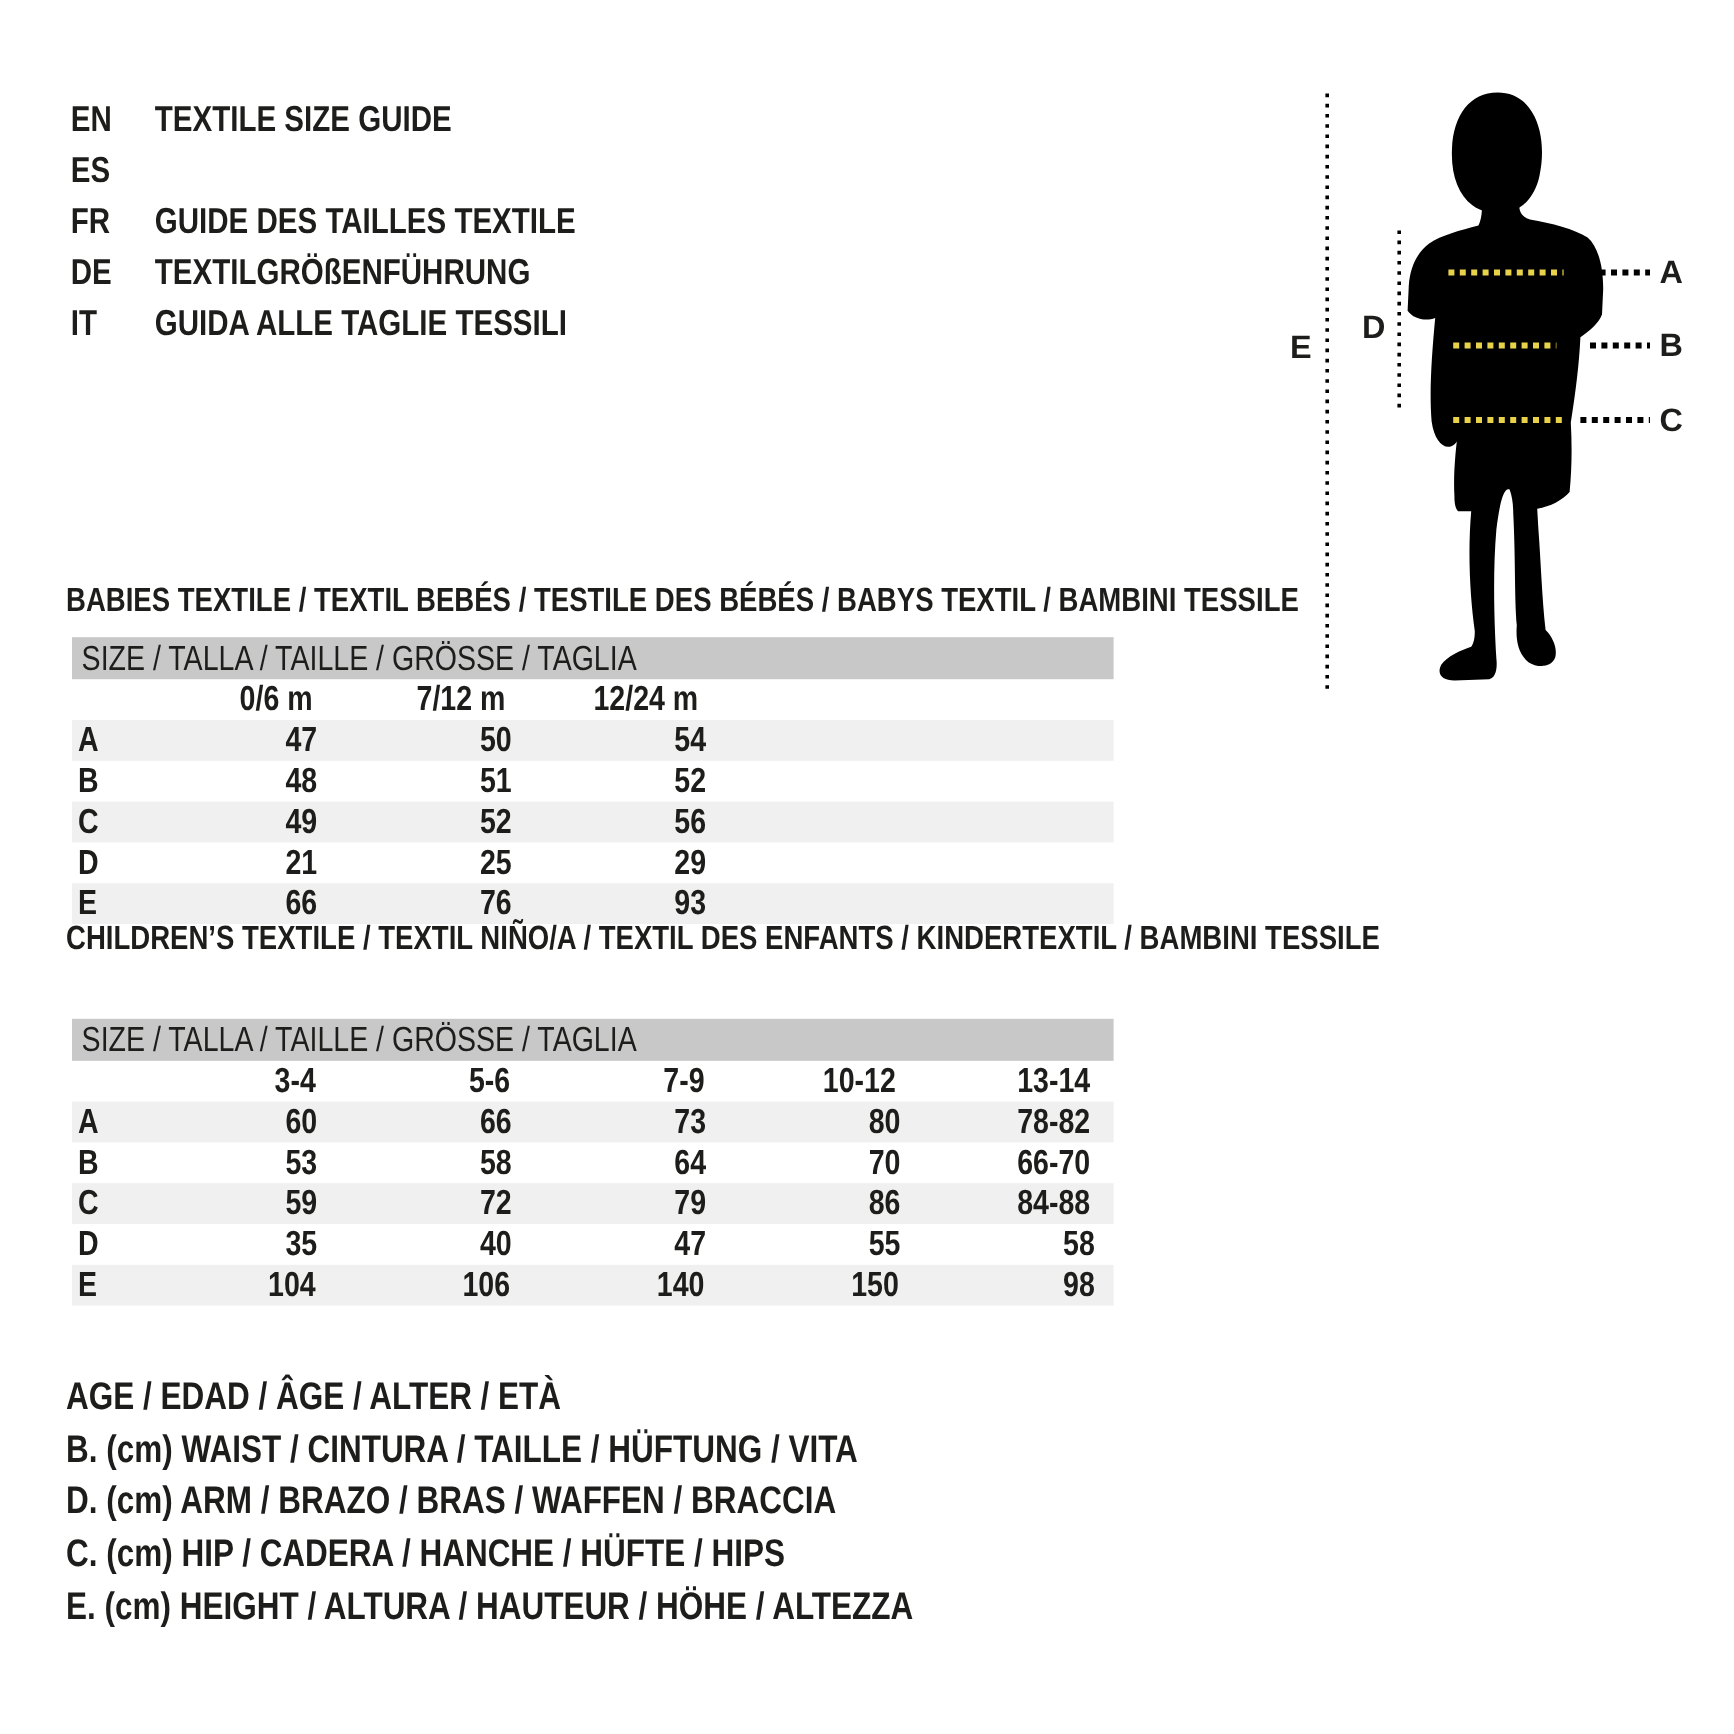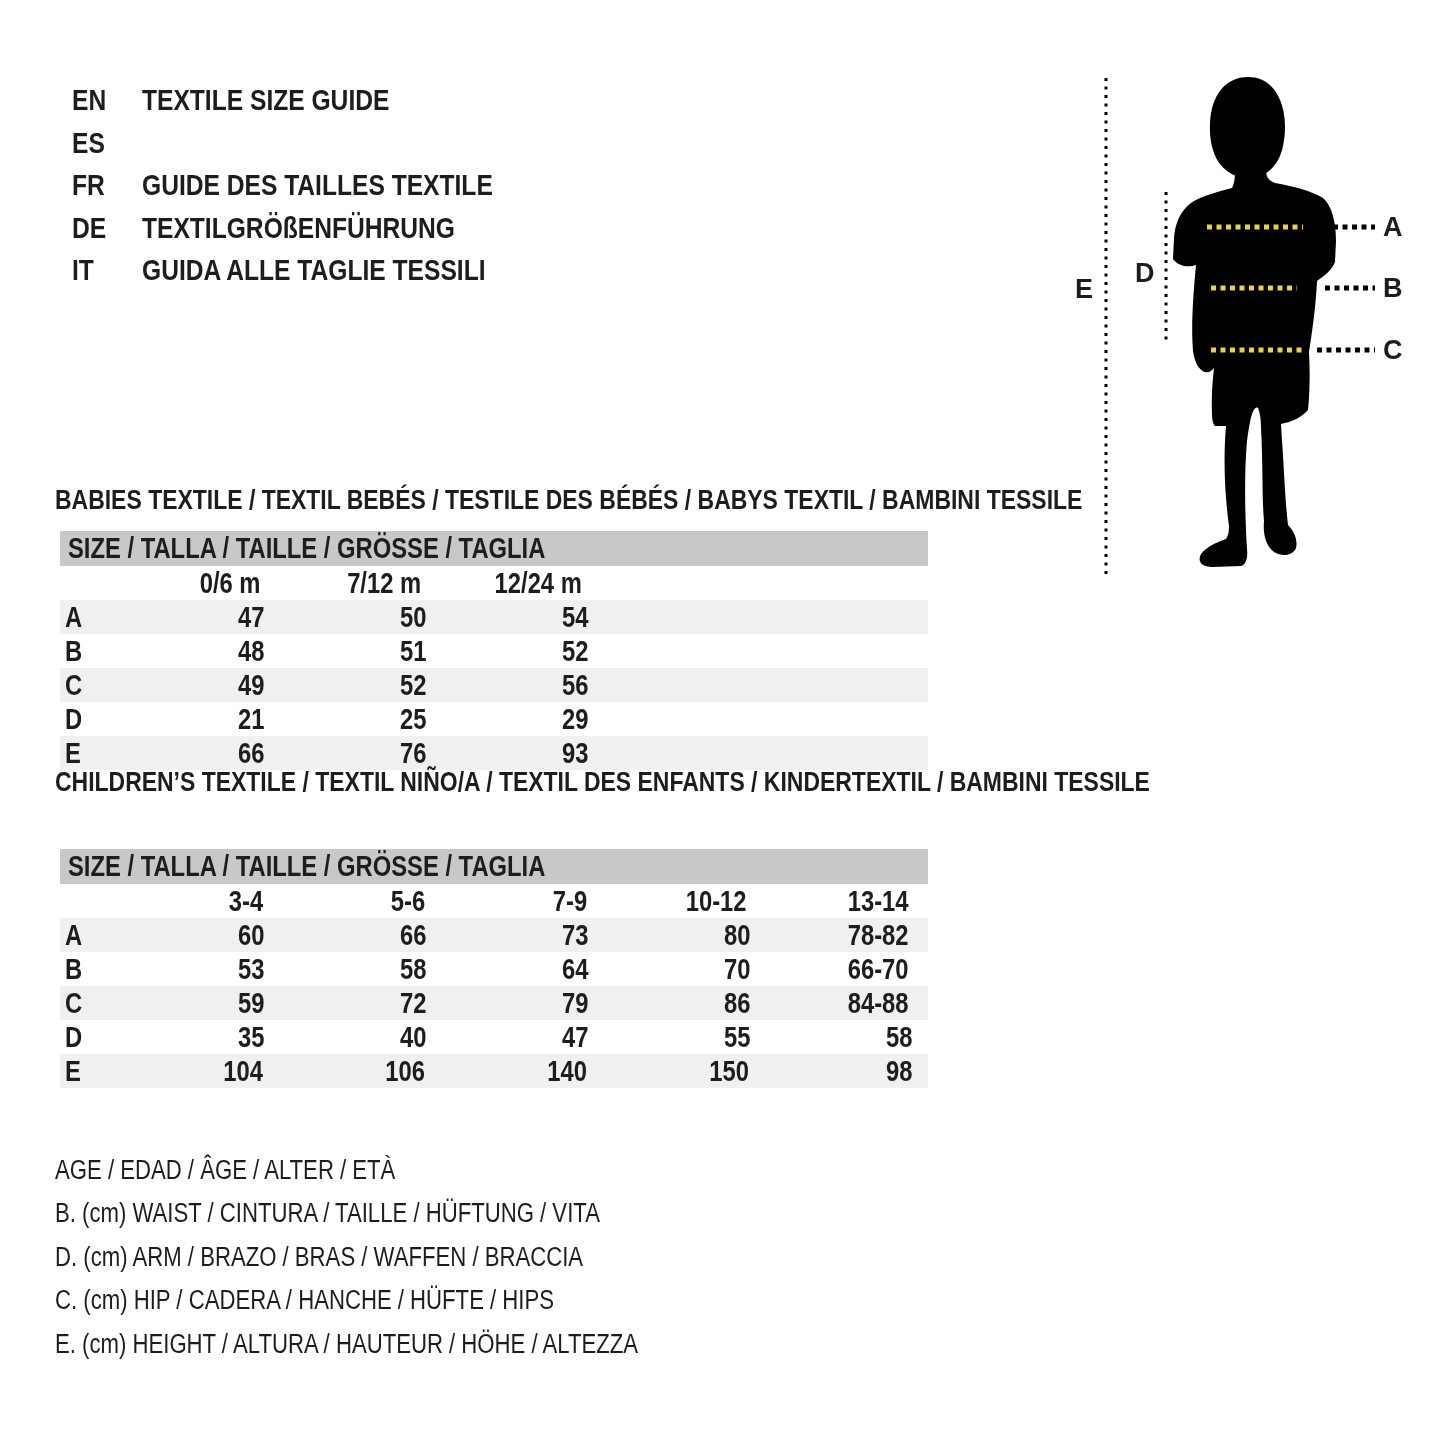--- a/index.html
+++ b/index.html
@@ -1,51 +1,51 @@
 <!DOCTYPE html>
 <html style="--ink: #1d1d1b; --accent_yellow: #e8d24a; --header_bar: #c8c8c8; --row_alt: #f0f0f0;"><head>
 <meta charset="utf-8">
 <style>
   html,body{margin:0;padding:0;background:#fff}
   .page{position:relative;width:1445px;height:1445px;background:#fff;overflow:hidden;
         font-family:"Liberation Sans",sans-serif;color:var(--ink,#1d1d1b)}
   .cx{display:inline-block;transform:scaleX(.82);transform-origin:0 50%;white-space:nowrap}
   .cxc{display:inline-block;transform:scaleX(.82);transform-origin:50% 50%;white-space:nowrap}
 
-  .lang-block{position:absolute;left:72px;top:79px}
+  .lang-block{position:absolute;left:59px;top:79px}
   .lang-row{display:flex;align-items:center;height:42.5px;font-size:30px;font-weight:700}
   .lang-code{width:70px}
 
   .figure{position:absolute;left:1045px;top:55px}
   .sil{fill:#000}
   .figure text{font-family:"Liberation Sans",sans-serif;font-weight:700;font-size:27px;fill:var(--ink,#1d1d1b)}
   .mline-y{stroke:var(--accent_yellow,#e8d24a);stroke-width:5;stroke-dasharray:5 4.5}
   .mline-k{stroke:#000;stroke-width:5;stroke-dasharray:5 4.5}
   .vline{stroke:#000;stroke-width:3;stroke-dasharray:3 5.5}
 
   .section-title{position:absolute;left:55px;font-size:28px;font-weight:700}
   .title-babies{top:484px}
   .title-children{top:766px}
 
   .table{position:absolute;left:60px;width:868px}
   .table-babies{top:531px}
   .table-children{top:849px}
-  .size-bar{height:35px;background:var(--header_bar,#c8c8c8);display:flex;align-items:center;
-            padding-left:8px;font-size:29px;font-weight:700}
+  .size-bar{height:35px;background:var(--header_bar,#c8c8c8);display:flex;align-items:flex-end;
+            padding-left:8px;font-size:29px;font-weight:400}
   .trow{display:grid;align-items:center;font-size:29px;font-weight:700}
   .cols-3{grid-template-columns:45px 162px 162px 162px}
   .cols-5{grid-template-columns:45px 162px 162px 162px 162px 162px}
   .col-head{height:34px}
   .drow{height:34px}
   .alt{background:var(--row_alt,#f0f0f0)}
   .cell{text-align:right}
   .rlbl{padding-left:5px}
 
   .legend{position:absolute;left:55px;top:1142px}
-  .legend-line{height:43.6px;display:flex;align-items:flex-end;font-size:27px;font-weight:400}
+  .legend-line{height:43.6px;display:flex;align-items:center;font-size:32px;font-weight:700}
 </style>
 </head>
 <body>
 
 <div class="page">
 
   <div class="lang-block">
     <div class="lang-row">
       <span class="lang-code"><span class="cx">EN</span></span>
       <span><span class="cx">TEXTILE SIZE GUIDE</span></span>

